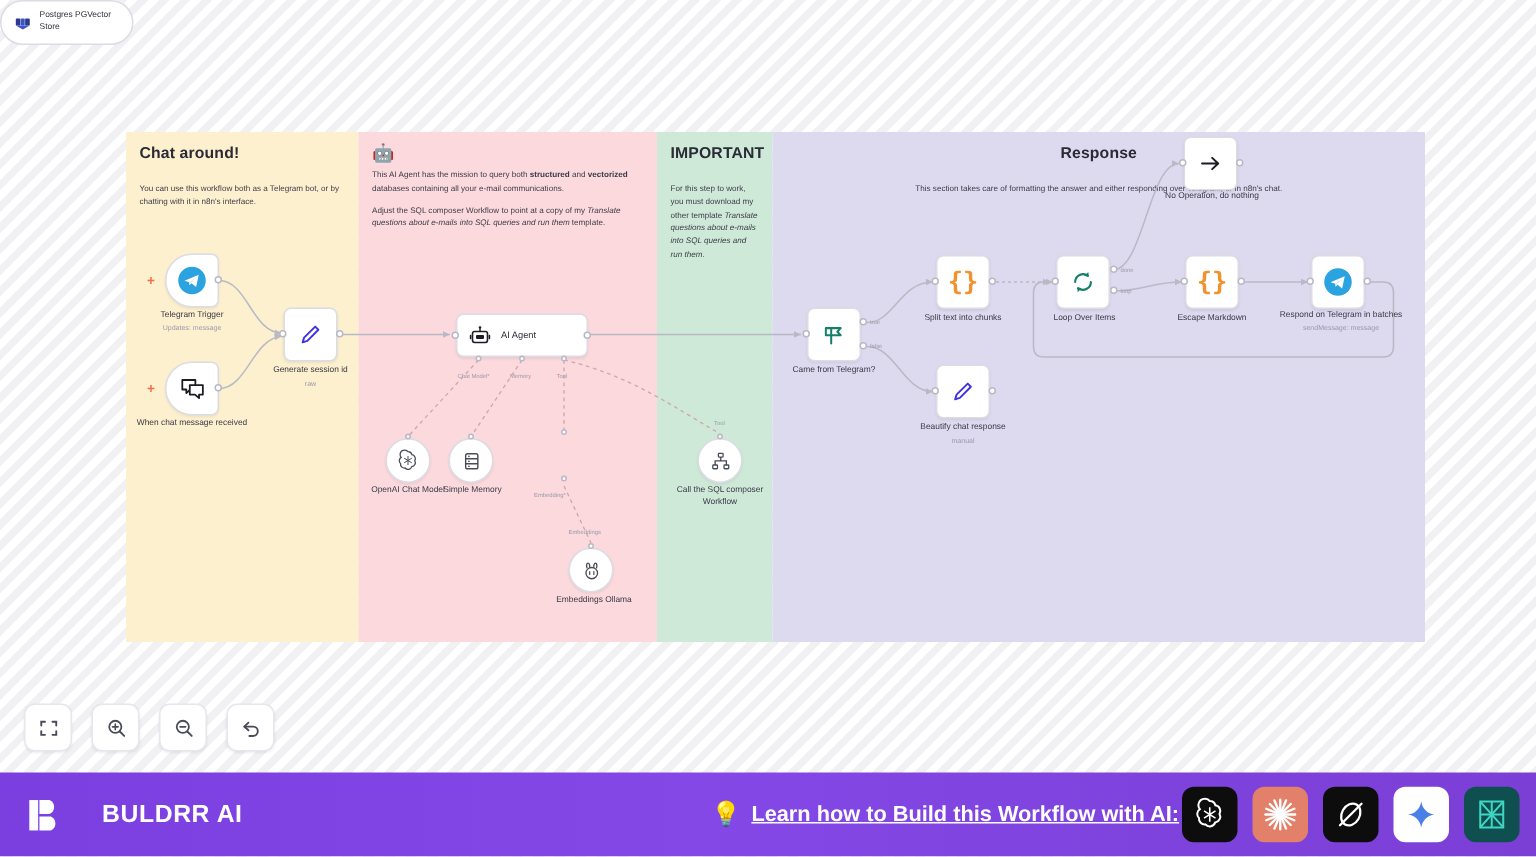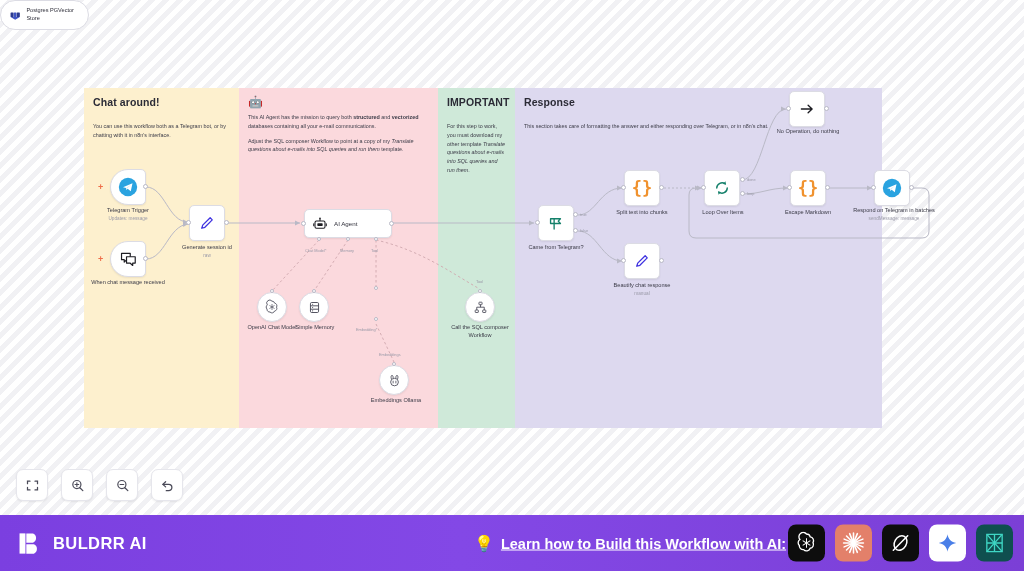--- a/index.html
+++ b/index.html
@@ -136,21 +136,21 @@
   }
 
   
   #bottombar {
     position: absolute; left: 0; bottom: 0;
     width: 1024px; height: 56px;
     background: linear-gradient(90deg, #7b3fe0 0%, #8348e6 45%, #7b3fd6 100%);
     display: flex; align-items: center;
   }
   #brand {
-    display: flex; align-items: center; gap: 9px;
+    display: flex; align-items: center; gap: 24px;
     margin-left: 17px;
   }
   #brand-text {
     color: #fff; font-size: 16.5px; font-weight: 700; letter-spacing: .4px;
   }
   #promo {
     position: absolute; left: 474px; top: 50%;
     transform: translateY(-50%);
     display: flex; align-items: center; gap: 7px;
   }
@@ -185,21 +185,21 @@
     </div>
   </div>
 
   <div class="note note-green" style="left:438px; top:88px; width:77px; height:340px;">
     <div class="note-title">IMPORTANT</div>
     <div class="note-body">
       <p>For this step to work, you must download my other template <i>Translate questions about e-mails into SQL queries and run them</i>.</p>
     </div>
   </div>
 
-  <div class="note note-purple" style="left:515px; top:88px; width:367px; height:340px;">
+  <div class="note note-purple" style="left:515px; top:88px; width:435px; height:340px;text-align:center;">
     <div class="note-title">Response</div>
     <div class="note-body">
       <p>This section takes care of formatting the answer and either responding over Telegram, or in n8n's chat.</p>
     </div>
   </div>
 
   <svg id="canvas-svg" width="1024" height="515">
     <defs>
       <marker id="arr" markerWidth="6" markerHeight="6" refX="5" refY="3" orient="auto">
         <path d="M0,0.6 L5,3 L0,5.4 z" fill="#b9b9c6"></path>

